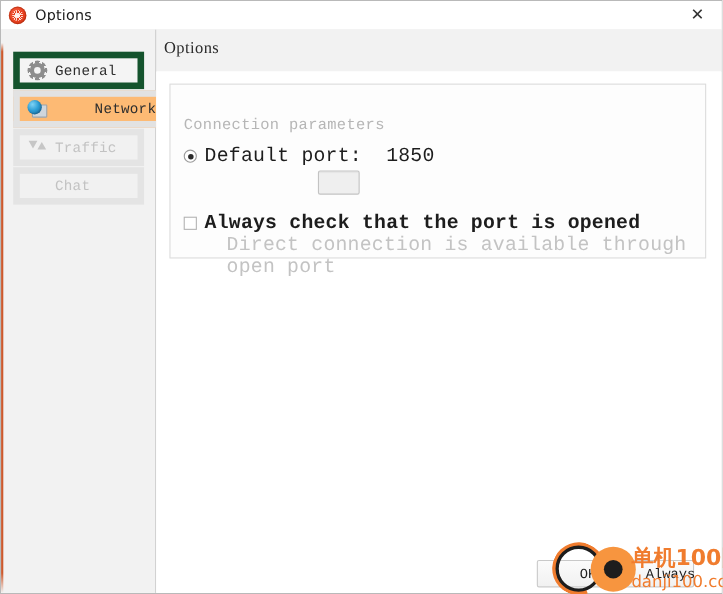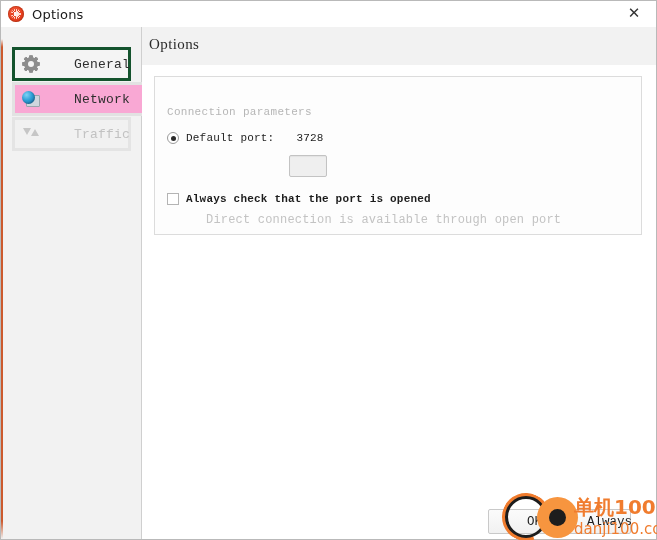--- a/index.html
+++ b/index.html
@@ -76,30 +76,30 @@
   .accent-edge{
     background:linear-gradient(to bottom,#f2f2f2 0,#f2f2f2 12px,#cc5a2e 20px,#cc5a2e calc(100% - 18px),#f2f2f2 100%);
   }
   .nav{
     position:absolute;left:11px;top:46px;width:119px;
   }
   .nav-item{
     height:34px;margin-bottom:1px;
     display:flex;align-items:center;
     box-sizing:border-box;
-    border:3px solid #14532d;
+    border:6px solid #14532d;
     background:#f4f4f4;
     padding-left:7px;
-    gap:27px;
   }
   .nav-item.selected{
-    background:#f9a8d4;
+    background:#fdba74;
     border-color:#e2e2e2;
     width:130px;
     border-right:none;
+    justify-content:space-between;
   }
   .nav-item.disabled{
     background:#f1f1f1;
     border-color:#e4e4e4;
   }
   .nav-label{
     font-family:"Liberation Mono", monospace;
     font-size:13px;color:#2e2e2e;letter-spacing:.2px;
   }
   .nav-item.disabled .nav-label{color:#c2c2c2;}
@@ -164,25 +164,25 @@
   }
   .groupbox{
     position:absolute;left:12px;top:11px;width:488px;height:159px;
     border:1px solid #dcdcdc;
     background:#fdfdfd;
     box-sizing:border-box;
   }
   .gb-title{
     position:absolute;left:12px;top:29px;
     font-family:"Liberation Mono", monospace;
-    font-size:11px;color:#b6b6b6;letter-spacing:.3px;
+    font-size:14px;color:#b6b6b6;letter-spacing:.3px;
   }
   .mono{
     font-family:"Liberation Mono", monospace;
-    font-size:11px;color:#1d1d1d;letter-spacing:.2px;
+    font-size:18px;color:#1d1d1d;letter-spacing:.2px;
   }
   .row{position:absolute;display:flex;align-items:center;}
   .radio{
     width:12px;height:12px;border-radius:50%;
     border:1px solid #9b9b9b;background:#fff;
     margin-right:7px;flex:0 0 auto;position:relative;
     box-sizing:border-box;
   }
   .radio.checked:after{
     content:"";position:absolute;left:2.5px;top:2.5px;
@@ -198,21 +198,21 @@
     width:38px;height:22px;
     border:1px solid #c3c3c3;
     background:#efefef;
     box-sizing:border-box;
     border-radius:2px;
     box-shadow:inset 0 1px 1px rgba(0,0,0,.05);
   }
   .hint{
     position:absolute;left:51px;top:136px;
     font-family:"Liberation Mono", monospace;
-    font-size:12px;color:#c3c3c3;letter-spacing:.2px;
+    font-size:18px;color:#c3c3c3;letter-spacing:.2px;
   }
 
   
   .btn{
     position:absolute;height:25px;
     border:1px solid #c9c9c9;
     background:linear-gradient(#fbfbfb,#f1f1f1);
     box-sizing:border-box;border-radius:2px;
     display:flex;align-items:center;justify-content:center;
     font-family:Liberation Mono, monospace;
@@ -291,33 +291,37 @@
     <div class="nav-item selected">
       <span class="nav-ico ico-net"></span>
       <span class="nav-label">Network</span>
     </div>
 
     <div class="nav-item disabled">
       <span class="nav-ico ico-traffic"></span>
       <span class="nav-label">Traffic</span>
     </div>
 
+    <div class="nav-item disabled">
+      <span class="nav-ico spacer"></span>
+      <span class="nav-label">Chat</span>
+    </div>
 
   </div>
 
   <div class="content">
 
     <div class="groupbox">
 
       <div class="gb-title">Connection parameters</div>
 
       <div class="row" style="left:12px;top:55px;">
         <span class="radio checked"></span>
         <span class="mono">Default port:</span>
-        <span class="mono port-value">3728</span>
+        <span class="mono port-value">1850</span>
       </div>
 
       <input class="port-input mono" style="position: absolute; left: 134px; top: 78px;" type="text" disabled="" value="">
 
       <div class="row" style="left:12px;top:116px;font-weight:bold;">
         <span class="checkbox"></span>
         <span class="mono">Always check that the port is opened</span>
       </div>
 
       <div class="hint">Direct connection is available through open port</div>

